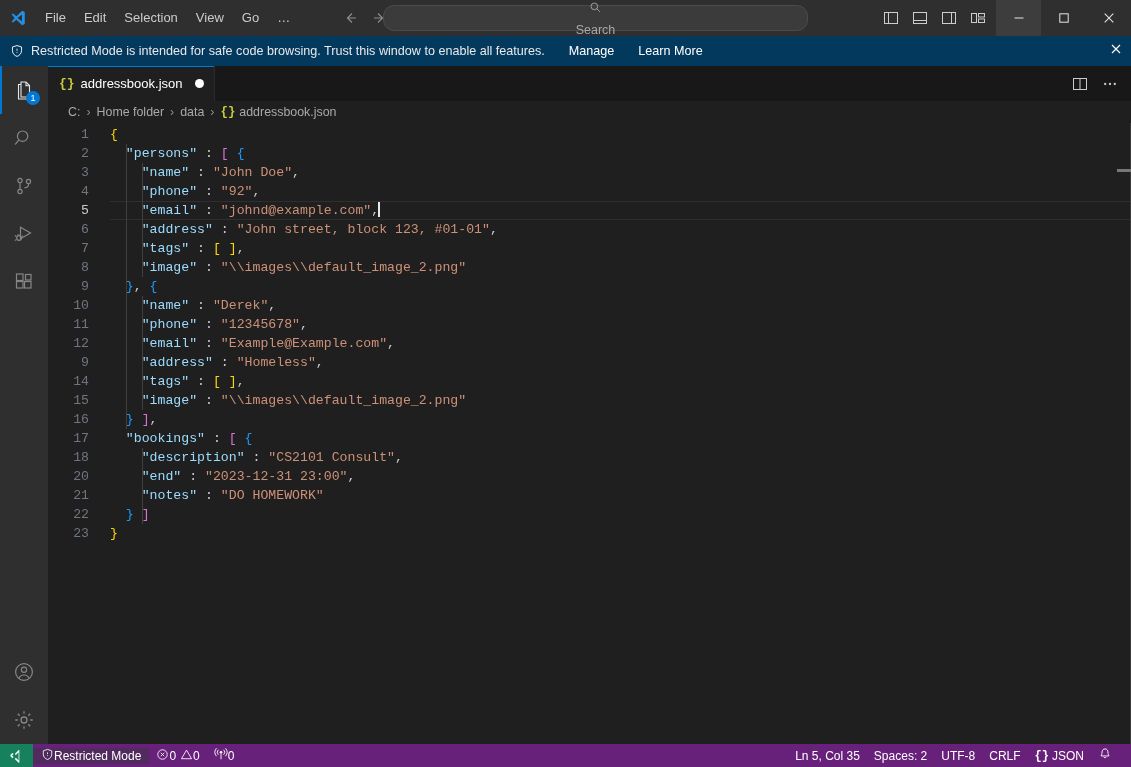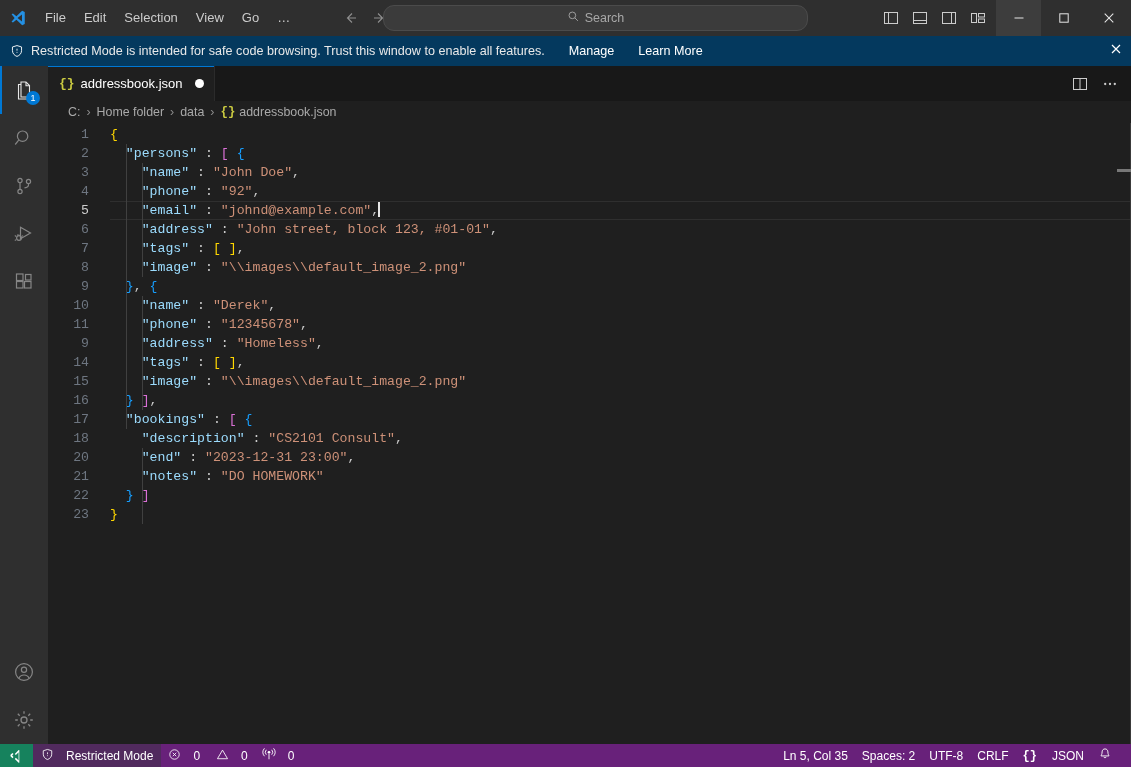--- a/index.html
+++ b/index.html
@@ -25,21 +25,21 @@
     padding: 0 8px; height: 22px; line-height: 22px;
     font-size: 13px; color: #cccccc; border-radius: 4px;
     margin: 0 1px; cursor: default;
   }
   .navarrows { display: flex; align-items: center; gap: 8px; margin-left: 40px; }
   .navarrow { width: 22px; height: 22px; display: flex; align-items: center; justify-content: center; color: #8f8f8f; }
   .searchbox {
     position: absolute; left: 383px; top: 5px;
     width: 425px; height: 26px;
     background: #3b3b3b; border: 1px solid #4b4b4b; border-radius: 11px;
-    display: flex; align-items: center; justify-content: center; gap: 5px;
+    display: flex; align-items: center; justify-content: center; gap: 5px; flex-direction: column;
   }
   .searchbox .sb-text { font-size: 12.5px; color: #a8a8a8; }
   .layout-icons { position: absolute; right: 143px; top: 0; height: 36px; display: flex; align-items: center; gap: 9px; }
   .layout-ic { width: 20px; height: 20px; display: flex; align-items: center; justify-content: center; color: #cccccc; }
   .wincontrols { position: absolute; right: 0; top: 0; height: 36px; display: flex; }
   .wc { width: 45px; height: 36px; display: flex; align-items: center; justify-content: center; color: #e6e6e6; }
   .wc.hover { background: #3d3d3d; }
 
   
   .banner {
@@ -142,21 +142,21 @@
   
   .statusbar {
     height: 23px; min-height: 23px; background: #68217a;
     display: flex; align-items: center; font-size: 12px; color: #ffffff;
     position: relative;
   }
   .sb-remote {
     background: #16825d; height: 23px; display: flex; align-items: center;
     padding: 0 9px; color: #fff;
   }
-  .sb-item { display: flex; align-items: center; gap: 12px; padding: 0 7px; height: 23px; }
+  .sb-item { display: flex; align-items: center; gap: 0; padding: 0 7px; height: 16px; }
   .sb-item.restricted { background: #512a5e; padding: 0 8px; }
   .sb-right { position: absolute; right: 12px; top: 0; height: 23px; display: flex; align-items: center; }
   .sb-jsonic { color: #ffffff; font-family: "Liberation Mono", monospace; font-weight: bold; margin-right: 3px;}
 </style>
 </head>
 <body>
 
 <div id="app">
 
   <div class="titlebar">
@@ -359,20 +359,21 @@
             <div class="line"><span class="lnum">2</span><span class="ltext"><span class="p"> </span><span class="p"> </span><span class="k">"persons"</span><span class="p"> </span><span class="p">:</span><span class="p"> </span><span class="b1">[</span><span class="p"> </span><span class="b2">{</span></span></div>
             <div class="line"><span class="lnum">3</span><span class="ltext"><span class="p"> </span><span class="p"> </span><span class="p"> </span><span class="p"> </span><span class="k">"name"</span><span class="p"> </span><span class="p">:</span><span class="p"> </span><span class="s">"John Doe"</span><span class="p">,</span></span></div>
             <div class="line"><span class="lnum">4</span><span class="ltext"><span class="p"> </span><span class="p"> </span><span class="p"> </span><span class="p"> </span><span class="k">"phone"</span><span class="p"> </span><span class="p">:</span><span class="p"> </span><span class="s">"92"</span><span class="p">,</span></span></div>
             <div class="line active"><span class="lnum">5</span><span class="ltext"><span class="p"> </span><span class="p"> </span><span class="p"> </span><span class="p"> </span><span class="k">"email"</span><span class="p"> </span><span class="p">:</span><span class="p"> </span><span class="s">"johnd@example.com"</span><span class="p">,</span><span class="cursor"></span></span></div>
             <div class="line"><span class="lnum">6</span><span class="ltext"><span class="p"> </span><span class="p"> </span><span class="p"> </span><span class="p"> </span><span class="k">"address"</span><span class="p"> </span><span class="p">:</span><span class="p"> </span><span class="s">"John street, block 123, #01-01"</span><span class="p">,</span></span></div>
             <div class="line"><span class="lnum">7</span><span class="ltext"><span class="p"> </span><span class="p"> </span><span class="p"> </span><span class="p"> </span><span class="k">"tags"</span><span class="p"> </span><span class="p">:</span><span class="p"> </span><span class="b0">[</span><span class="p"> </span><span class="b0">]</span><span class="p">,</span></span></div>
             <div class="line"><span class="lnum">8</span><span class="ltext"><span class="p"> </span><span class="p"> </span><span class="p"> </span><span class="p"> </span><span class="k">"image"</span><span class="p"> </span><span class="p">:</span><span class="p"> </span><span class="s">"\\images\\default_image_2.png"</span></span></div>
             <div class="line"><span class="lnum">9</span><span class="ltext"><span class="p"> </span><span class="p"> </span><span class="b2">}</span><span class="p">,</span><span class="p"> </span><span class="b2">{</span></span></div>
             <div class="line"><span class="lnum">10</span><span class="ltext"><span class="p"> </span><span class="p"> </span><span class="p"> </span><span class="p"> </span><span class="k">"name"</span><span class="p"> </span><span class="p">:</span><span class="p"> </span><span class="s">"Derek"</span><span class="p">,</span></span></div>
             <div class="line"><span class="lnum">11</span><span class="ltext"><span class="p"> </span><span class="p"> </span><span class="p"> </span><span class="p"> </span><span class="k">"phone"</span><span class="p"> </span><span class="p">:</span><span class="p"> </span><span class="s">"12345678"</span><span class="p">,</span></span></div>
+            <div class="line"><span class="lnum">12</span><span class="ltext"><span class="p"> </span><span class="p"> </span><span class="p"> </span><span class="p"> </span><span class="k">"email"</span><span class="p"> </span><span class="p">:</span><span class="p"> </span><span class="s">"Example@Example.com"</span><span class="p">,</span></span></div>
             <div class="line"><span class="lnum">9</span><span class="ltext"><span class="p"> </span><span class="p"> </span><span class="p"> </span><span class="p"> </span><span class="k">"address"</span><span class="p"> </span><span class="p">:</span><span class="p"> </span><span class="s">"Homeless"</span><span class="p">,</span></span></div>
             <div class="line"><span class="lnum">14</span><span class="ltext"><span class="p"> </span><span class="p"> </span><span class="p"> </span><span class="p"> </span><span class="k">"tags"</span><span class="p"> </span><span class="p">:</span><span class="p"> </span><span class="b0">[</span><span class="p"> </span><span class="b0">]</span><span class="p">,</span></span></div>
             <div class="line"><span class="lnum">15</span><span class="ltext"><span class="p"> </span><span class="p"> </span><span class="p"> </span><span class="p"> </span><span class="k">"image"</span><span class="p"> </span><span class="p">:</span><span class="p"> </span><span class="s">"\\images\\default_image_2.png"</span></span></div>
             <div class="line"><span class="lnum">16</span><span class="ltext"><span class="p"> </span><span class="p"> </span><span class="b2">}</span><span class="p"> </span><span class="b1">]</span><span class="p">,</span></span></div>
             <div class="line"><span class="lnum">17</span><span class="ltext"><span class="p"> </span><span class="p"> </span><span class="k">"bookings"</span><span class="p"> </span><span class="p">:</span><span class="p"> </span><span class="b1">[</span><span class="p"> </span><span class="b2">{</span></span></div>
             <div class="line"><span class="lnum">18</span><span class="ltext"><span class="p"> </span><span class="p"> </span><span class="p"> </span><span class="p"> </span><span class="k">"description"</span><span class="p"> </span><span class="p">:</span><span class="p"> </span><span class="s">"CS2101 Consult"</span><span class="p">,</span></span></div>
             <div class="line"><span class="lnum">20</span><span class="ltext"><span class="p"> </span><span class="p"> </span><span class="p"> </span><span class="p"> </span><span class="k">"end"</span><span class="p"> </span><span class="p">:</span><span class="p"> </span><span class="s">"2023-12-31 23:00"</span><span class="p">,</span></span></div>
             <div class="line"><span class="lnum">21</span><span class="ltext"><span class="p"> </span><span class="p"> </span><span class="p"> </span><span class="p"> </span><span class="k">"notes"</span><span class="p"> </span><span class="p">:</span><span class="p"> </span><span class="s">"DO HOMEWORK"</span></span></div>
             <div class="line"><span class="lnum">22</span><span class="ltext"><span class="p"> </span><span class="p"> </span><span class="b2">}</span><span class="p"> </span><span class="b1">]</span></span></div>
             <div class="line"><span class="lnum">23</span><span class="ltext"><span class="b0">}</span></span></div>

